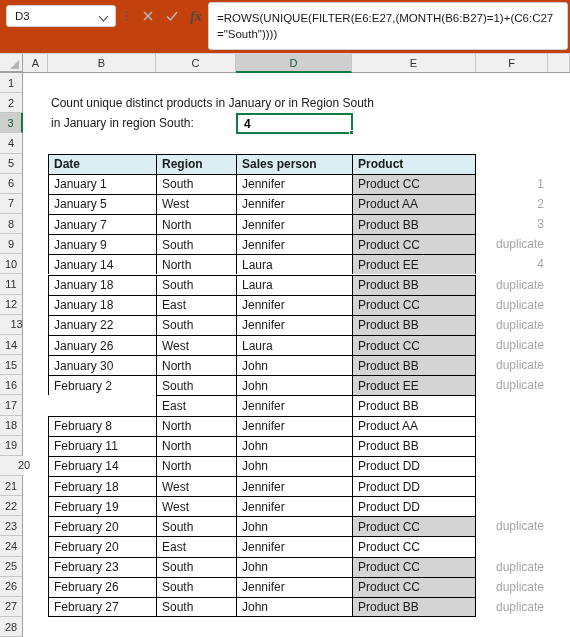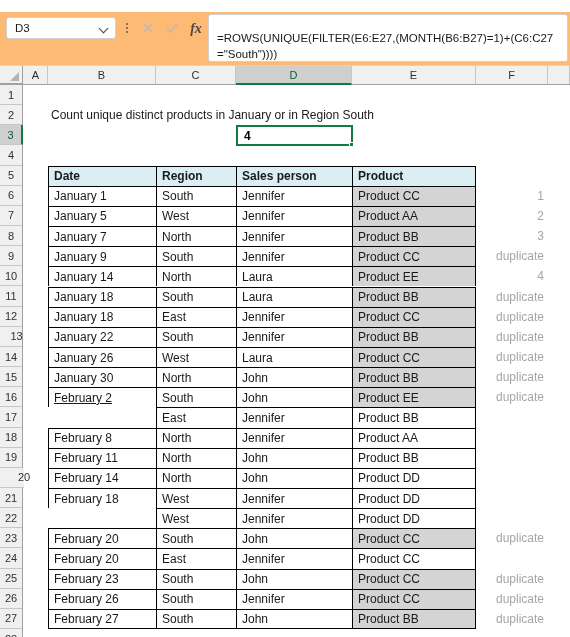--- a/index.html
+++ b/index.html
@@ -9,23 +9,22 @@
     overflow: hidden;
     background: #ffffff;
     font-family: "Liberation Sans", sans-serif;
     -webkit-font-smoothing: antialiased;
   }
 
   
   #formula-area {
     position: relative;
     height: 54px;
-    background: #fdba74;
+    background: #c2410c;
     border-bottom: 1px solid #d4d4d4;
-    margin-top: 12px;
   }
 
   #name-box {
     position: absolute;
     left: 6px; top: 5px;
     width: 110px; height: 22px;
     border: 1px solid #d0d0d0;
     border-radius: 3px;
     background: #ffffff;
     display: flex;
@@ -75,21 +74,21 @@
   #btn-fx     { left: 185px; }
   #btn-cancel svg, #btn-enter svg, #btn-fx svg { display: block; }
 
   #formula-input {
     position: absolute;
     left: 208px; top: 2px;
     width: 360px; height: 48px;
     border: 1px solid #d0d0d0;
     border-radius: 3px;
     background: #ffffff;
-    padding: 16px 6px 0 8px;
+    padding: 8px 6px 0 8px;
     font-size: 11.5px;
     line-height: 15.5px;
     color: #1a1a1a;
     word-break: break-all;
     overflow: hidden;
   }
 
   
   #grid {
     position: relative;
@@ -307,20 +306,23 @@
       <div class="rowh" style="top: 483.6px; height: 20.15px;">25</div>
       <div class="rowh" style="top: 503.75px; height: 20.15px;">26</div>
       <div class="rowh" style="top: 523.9px; height: 20.15px;">27</div>
       <div class="rowh" style="top: 544.05px; height: 20.15px;">28</div>
     </div>
 
   <div id="cells">
       <div class="cell note" style="left: 24px; width: 360px; top: 20.15px; height: 20.15px;">
         <span>Count unique distinct products in January or in Region South</span>
       </div>
+      <div class="cell note" style="left: 24px; width: 180px; top: 40.3px; height: 20.15px;">
+        <span>in January in region South:</span>
+      </div>
       <div class="cell tcell hdr" style="left: 24px; width: 108px; top: 80.6px; height: 20.15px;">
         <span>Date</span>
       </div>
       <div class="cell tcell hdr" style="left: 132px; width: 80px; top: 80.6px; height: 20.15px;">
         <span>Region</span>
       </div>
       <div class="cell tcell hdr" style="left: 212px; width: 116px; top: 80.6px; height: 20.15px;">
         <span>Sales person</span>
       </div>
       <div class="cell tcell hdr rightedge" style="left: 328px; width: 124px; top: 80.6px; height: 20.15px;">
@@ -469,21 +471,21 @@
       </div>
       <div class="cell tcell" style="left: 212px; width: 116px; top: 282.1px; height: 20.15px;">
         <span>John</span>
       </div>
       <div class="cell tcell shaded rightedge" style="left: 328px; width: 124px; top: 282.1px; height: 20.15px;">
         <span>Product BB</span>
       </div>
       <div class="cell annot" style="left: 452px; width: 72px; top: 282.1px; height: 20.15px;">
         <span>duplicate</span>
       </div>
-      <div class="cell tcell" style="left: 24px; width: 108px; top: 302.25px; height: 20.15px; text-decoration: underline;">
+      <div class="cell tcell" style="left: 24px; width: 108px; top: 302.25px; height: 20.15px;">
         <span>February 2</span>
       </div>
       <div class="cell tcell" style="left: 132px; width: 80px; top: 302.25px; height: 20.15px;">
         <span>South</span>
       </div>
       <div class="cell tcell" style="left: 212px; width: 116px; top: 302.25px; height: 20.15px;">
         <span>John</span>
       </div>
       <div class="cell tcell shaded rightedge" style="left: 328px; width: 124px; top: 302.25px; height: 20.15px;">
         <span>Product EE</span>
@@ -540,20 +542,23 @@
         <span>February 18</span>
       </div>
       <div class="cell tcell" style="left: 132px; width: 80px; top: 403px; height: 20.15px;">
         <span>West</span>
       </div>
       <div class="cell tcell" style="left: 212px; width: 116px; top: 403px; height: 20.15px;">
         <span>Jennifer</span>
       </div>
       <div class="cell tcell rightedge" style="left: 328px; width: 124px; top: 403px; height: 20.15px;">
         <span>Product DD</span>
+      </div>
+      <div class="cell tcell" style="left: 24px; width: 108px; top: 423.15px; height: 20.15px;">
+        <span>February 19</span>
       </div>
       <div class="cell tcell" style="left: 132px; width: 80px; top: 423.15px; height: 20.15px;">
         <span>West</span>
       </div>
       <div class="cell tcell" style="left: 212px; width: 116px; top: 423.15px; height: 20.15px;">
         <span>Jennifer</span>
       </div>
       <div class="cell tcell rightedge" style="left: 328px; width: 124px; top: 423.15px; height: 20.15px;">
         <span>Product DD</span>
       </div>

